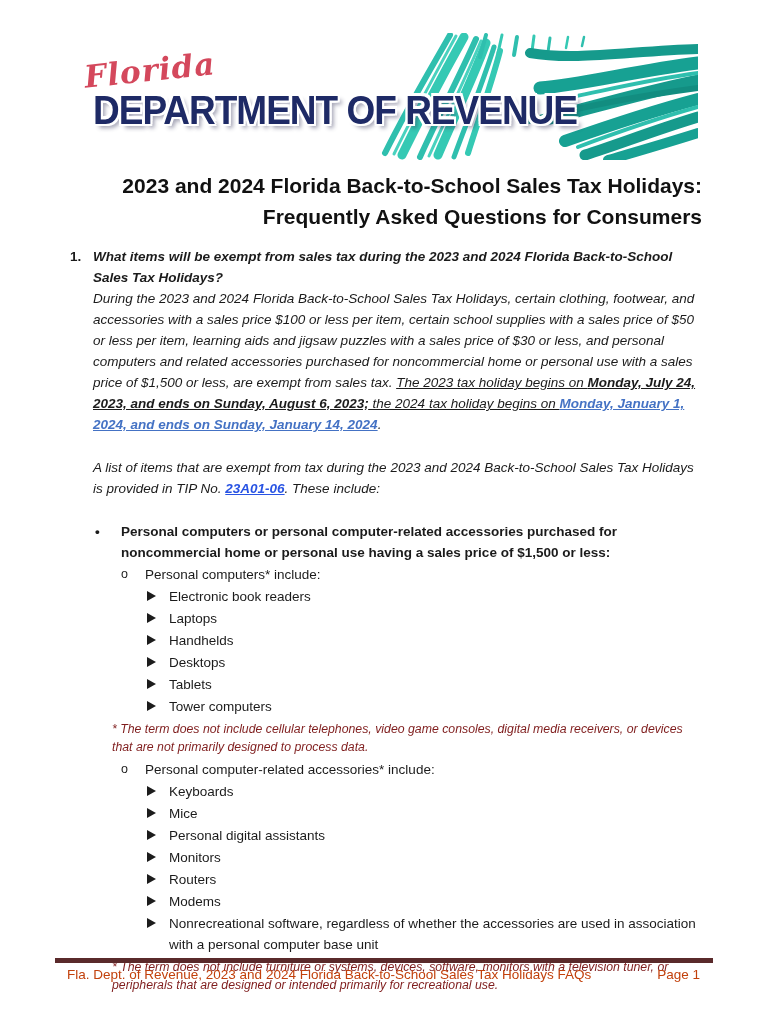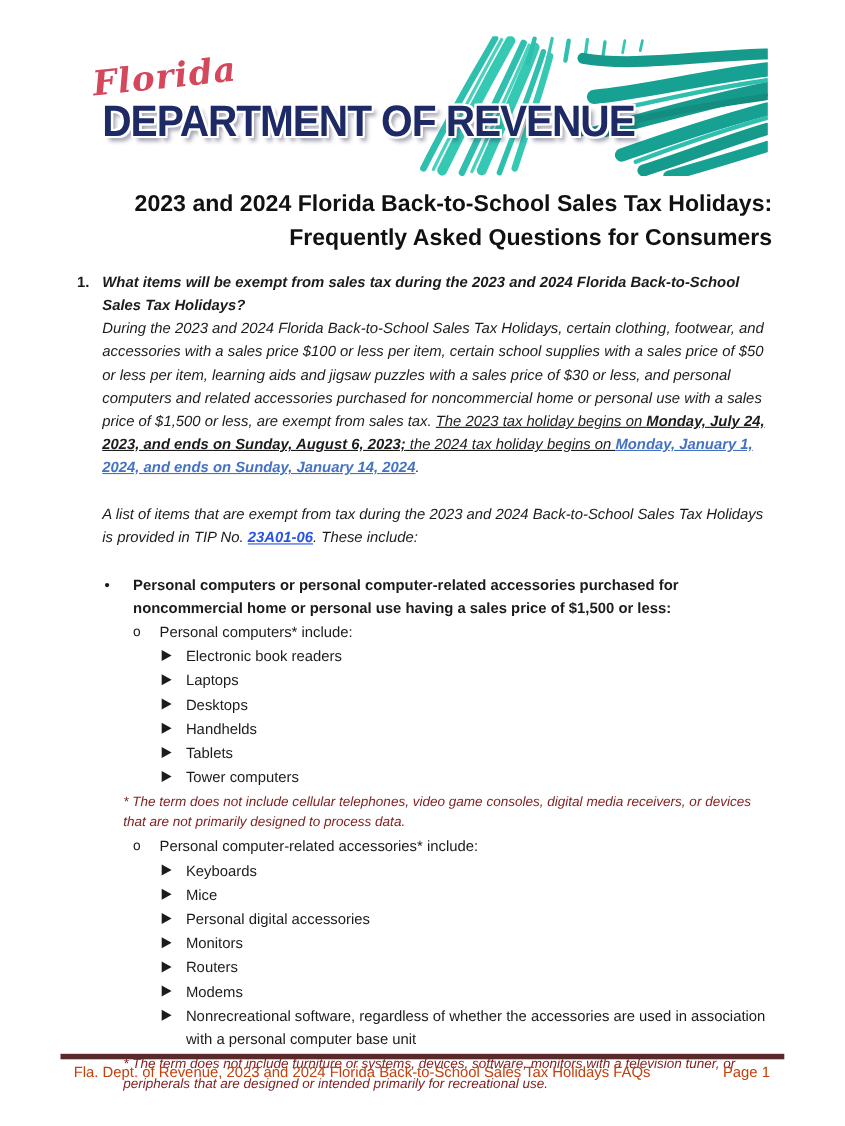--- a/index.html
+++ b/index.html
@@ -161,25 +161,25 @@
       <div class="li l3">
         <span class="mk"><span class="tri"></span></span>
         <span>Electronic book readers</span>
       </div>
       <div class="li l3">
         <span class="mk"><span class="tri"></span></span>
         <span>Laptops</span>
       </div>
       <div class="li l3">
         <span class="mk"><span class="tri"></span></span>
+        <span>Handhelds</span>
+      </div>
+      <div class="li l3">
+        <span class="mk"><span class="tri"></span></span>
         <span>Desktops</span>
-      </div>
-      <div class="li l3">
-        <span class="mk"><span class="tri"></span></span>
-        <span>Handhelds</span>
       </div>
       <div class="li l3">
         <span class="mk"><span class="tri"></span></span>
         <span>Tablets</span>
       </div>
       <div class="li l3">
         <span class="mk"><span class="tri"></span></span>
         <span>Tower computers</span>
       </div>
 
@@ -193,21 +193,21 @@
       <div class="li l3">
         <span class="mk"><span class="tri"></span></span>
         <span>Keyboards</span>
       </div>
       <div class="li l3">
         <span class="mk"><span class="tri"></span></span>
         <span>Mice</span>
       </div>
       <div class="li l3">
         <span class="mk"><span class="tri"></span></span>
-        <span>Personal digital accessories</span>
+        <span>Personal digital assistants</span>
       </div>
       <div class="li l3">
         <span class="mk"><span class="tri"></span></span>
         <span>Monitors</span>
       </div>
       <div class="li l3">
         <span class="mk"><span class="tri"></span></span>
         <span>Routers</span>
       </div>
       <div class="li l3">

